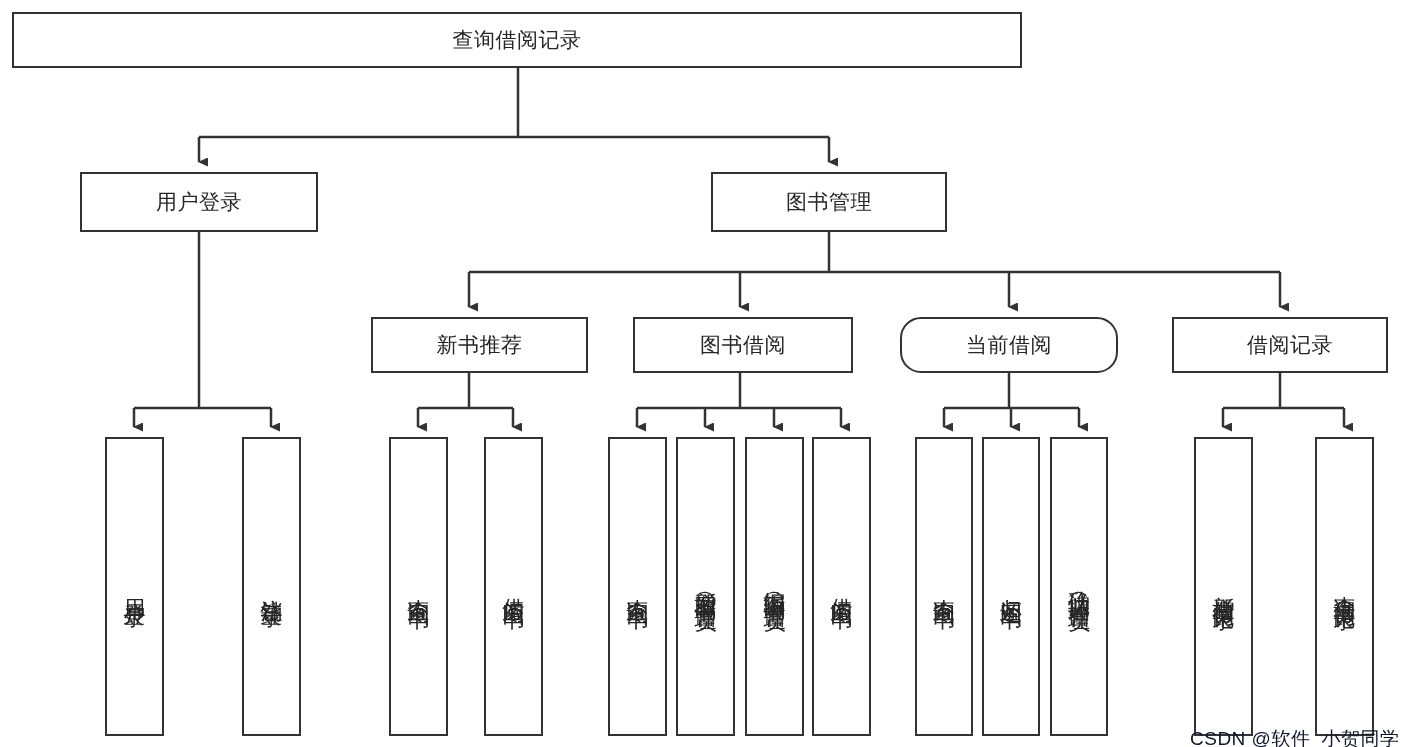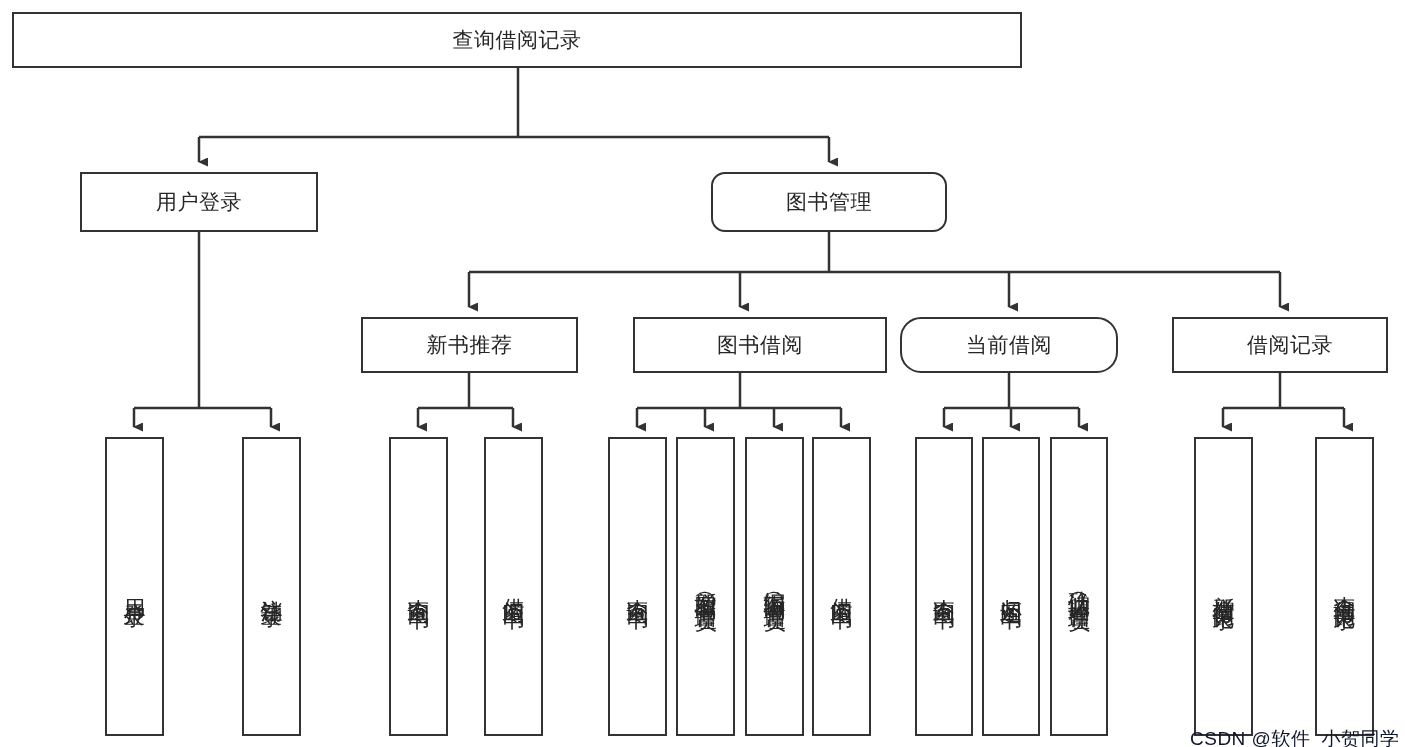--- a/index.html
+++ b/index.html
@@ -111,27 +111,27 @@
       </g>
   </svg>
 
   <div id="node-layer">
       <div class="node horiz" style="left: 12px; top: 12px; width: 1010px; height: 56px; border-color: rgb(51, 51, 51); background: rgb(255, 255, 255); color: rgb(38, 38, 38);">
         <span class="label">查询借阅记录</span>
       </div>
       <div class="node horiz" style="left: 80px; top: 172px; width: 238px; height: 60px; border-color: rgb(51, 51, 51); background: rgb(255, 255, 255); color: rgb(38, 38, 38);">
         <span class="label">用户登录</span>
       </div>
-      <div class="node horiz" style="left: 711px; top: 172px; width: 236px; height: 60px; border-color: rgb(51, 51, 51); background: rgb(255, 255, 255); color: rgb(38, 38, 38); border-radius: 14px;">
+      <div class="node horiz" style="left: 711px; top: 172px; width: 236px; height: 60px; border-color: rgb(51, 51, 51); background: rgb(255, 255, 255); color: rgb(38, 38, 38);">
         <span class="label">图书管理</span>
       </div>
-      <div class="node horiz" style="left: 361px; top: 317px; width: 217px; height: 56px; border-color: rgb(51, 51, 51); background: rgb(255, 255, 255); color: rgb(38, 38, 38);">
+      <div class="node horiz" style="left: 371px; top: 317px; width: 217px; height: 56px; border-color: rgb(51, 51, 51); background: rgb(255, 255, 255); color: rgb(38, 38, 38);">
         <span class="label">新书推荐</span>
       </div>
-      <div class="node horiz" style="left: 633px; top: 317px; width: 254px; height: 56px; border-color: rgb(51, 51, 51); background: rgb(255, 255, 255); color: rgb(38, 38, 38);">
+      <div class="node horiz" style="left: 633px; top: 317px; width: 220px; height: 56px; border-color: rgb(51, 51, 51); background: rgb(255, 255, 255); color: rgb(38, 38, 38);">
         <span class="label">图书借阅</span>
       </div>
       <div class="node horiz" style="left: 900px; top: 317px; width: 218px; height: 56px; border-color: rgb(51, 51, 51); background: rgb(255, 255, 255); color: rgb(38, 38, 38); border-radius: 21px;">
         <span class="label">当前借阅</span>
       </div>
       <div class="node horiz" style="left: 1172px; top: 317px; width: 216px; height: 56px; border-color: rgb(51, 51, 51); background: rgb(255, 255, 255); color: rgb(38, 38, 38); padding-left: 20px;">
         <span class="label">借阅记录</span>
       </div>
       <div class="node vert" style="left: 105px; top: 437px; width: 59px; height: 299px; border-color: rgb(51, 51, 51); background: rgb(255, 255, 255); color: rgb(38, 38, 38);">
         <span class="label">用户登录</span>

